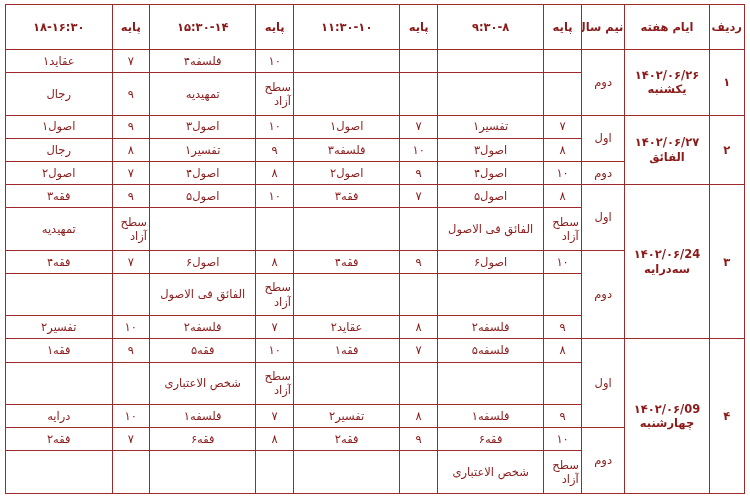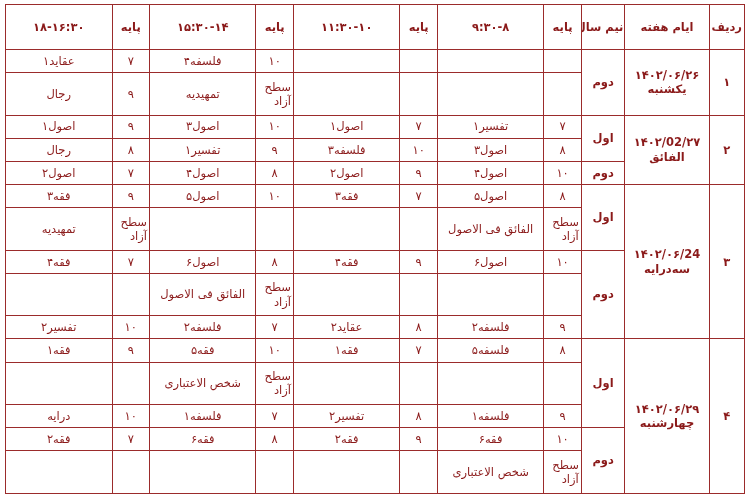--- a/index.html
+++ b/index.html
@@ -52,21 +52,21 @@
   td.day-cell {
     font-weight: bold;
     font-size: 12px;
     line-height: 1.5;
   }
   td.row-num {
     font-weight: bold;
     font-size: 13px;
   }
   td.half-cell {
-    font-weight: bold;
+    font-weight: normal;
     font-size: 12px;
   }
   td.empty { background: #ffffff; }
   td.subject { font-size: 12px; }
   td.grade { font-size: 12px; }
   td.free {
     font-size: 8px;
     line-height: 1.15;
   }
   .free span { display: block; text-align: right; }
@@ -117,21 +117,21 @@
             <span>سطح</span>
             <span>آزاد</span>
           </td>
           <td class="subject">تمهیدیه</td>
           <td class="grade">۹</td>
           <td class="subject">رجال</td>
         </tr>
         <tr>
           <td class="row-num" rowspan="3">۲</td>
           <td class="day-cell" rowspan="3">
-            <div>۱۴۰۲/02/۲۷</div>
+            <div>۱۴۰۲/۰۶/۲۷</div>
             <div>الفائق</div>
           </td>
           <td class="half-cell" rowspan="2">اول</td>
           <td class="grade">۷</td>
           <td class="subject">تفسیر۱</td>
           <td class="grade">۷</td>
           <td class="subject">اصول۱</td>
           <td class="grade">۱۰</td>
           <td class="subject">اصول۳</td>
           <td class="grade">۹</td>
@@ -220,21 +220,21 @@
           <td class="grade">۸</td>
           <td class="subject">عقاید۲</td>
           <td class="grade">۷</td>
           <td class="subject">فلسفه۲</td>
           <td class="grade">۱۰</td>
           <td class="subject">تفسیر۲</td>
         </tr>
         <tr>
           <td class="row-num" rowspan="5">۴</td>
           <td class="day-cell" rowspan="5">
-            <div>۱۴۰۲/۰۶/۲۹</div>
+            <div>۱۴۰۲/۰۶/09</div>
             <div>چهارشنبه</div>
           </td>
           <td class="half-cell" rowspan="3">اول</td>
           <td class="grade">۸</td>
           <td class="subject">فلسفه۵</td>
           <td class="grade">۷</td>
           <td class="subject">فقه۱</td>
           <td class="grade">۱۰</td>
           <td class="subject">فقه۵</td>
           <td class="grade">۹</td>

